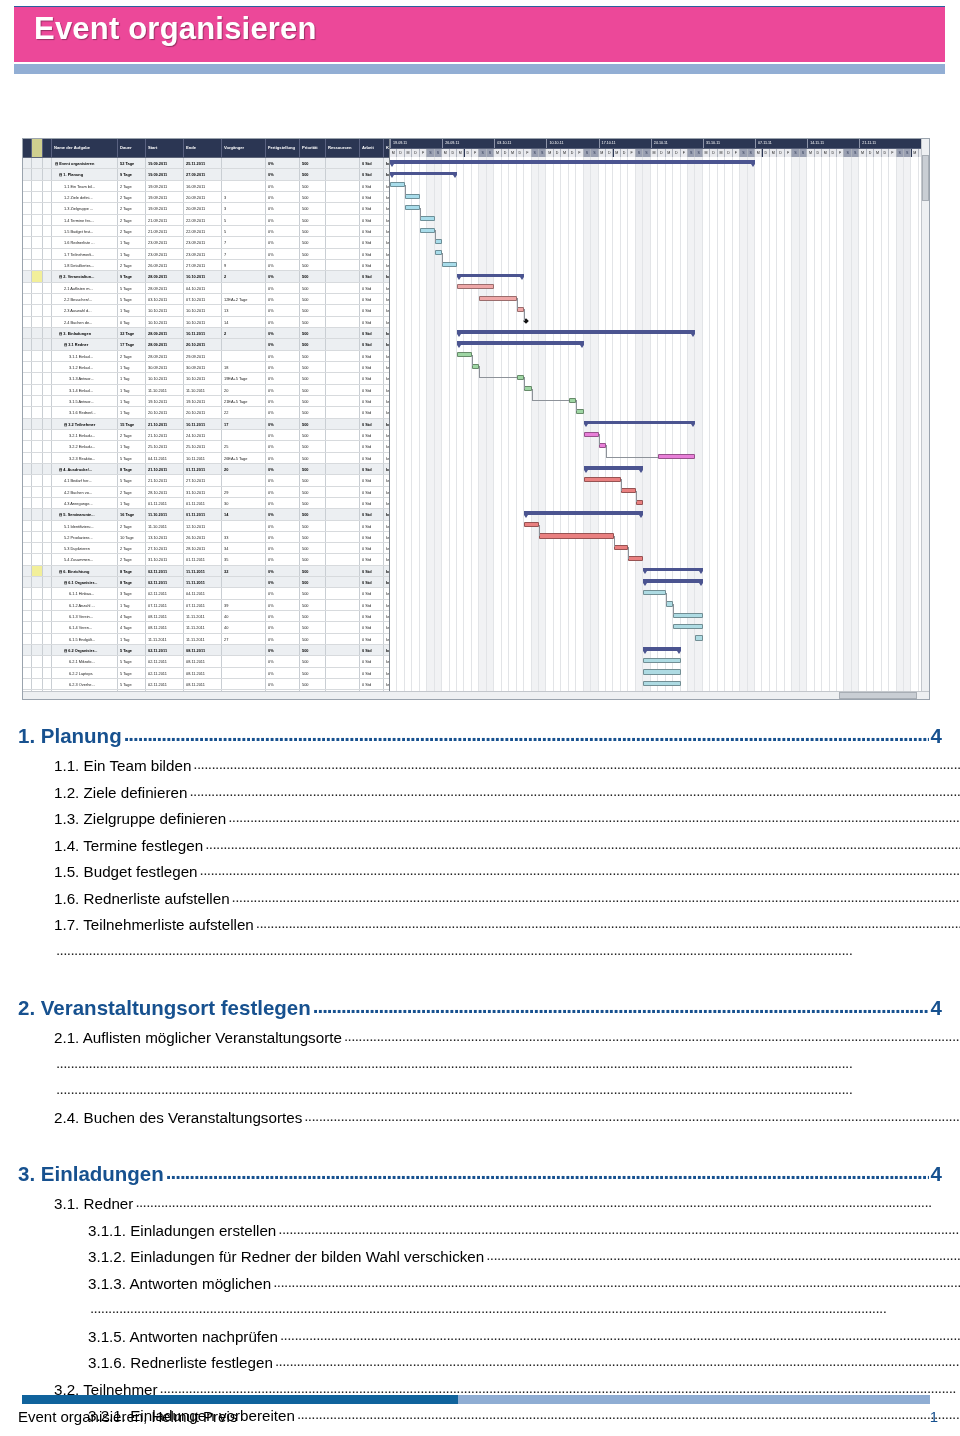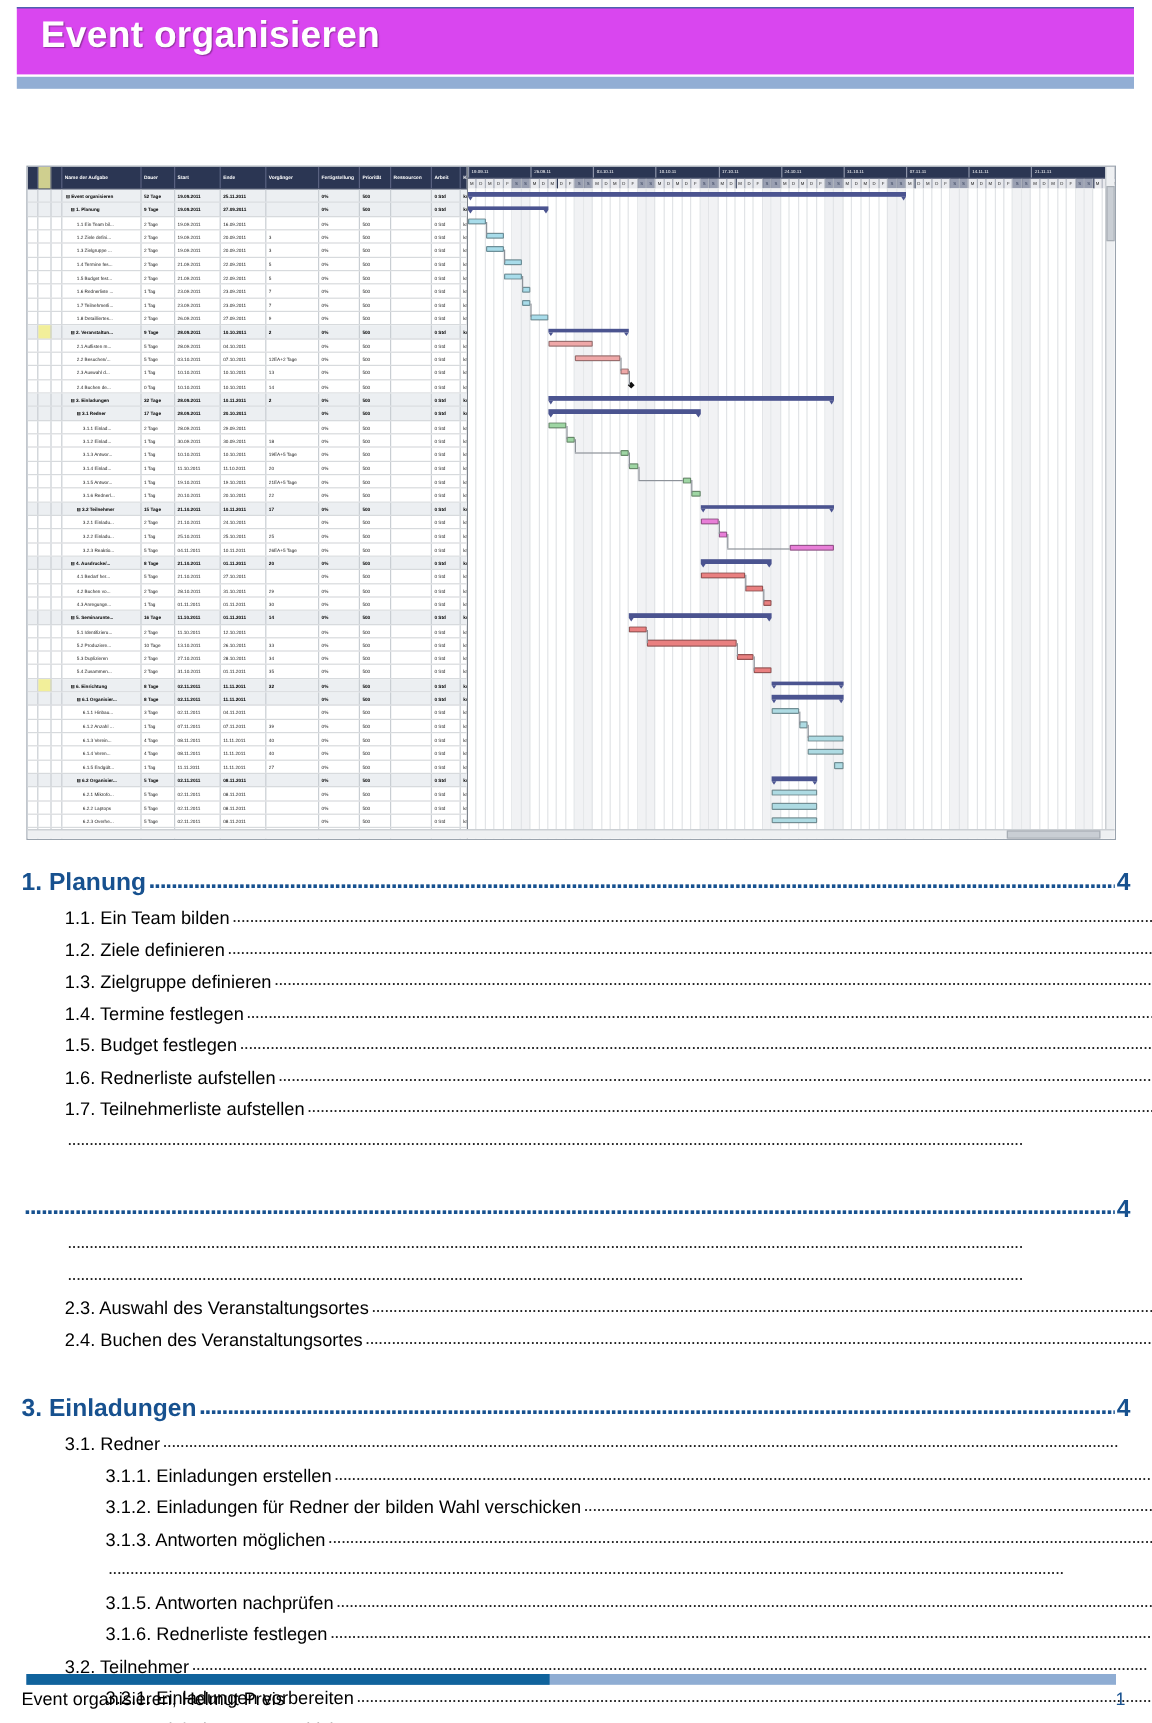--- a/index.html
+++ b/index.html
@@ -6,21 +6,21 @@
   body{
     width:960px;height:1436px;background:#ffffff;
     font-family:"Liberation Sans", sans-serif;
     overflow:hidden;position:relative;
   }
 
   
   .banner-wrap{position:absolute;left:0;top:0;width:960px;height:80px;}
   .banner-bar{
     position:absolute;left:14px;top:6px;width:931px;height:55px;
-    background:#d946ef;border-top:1px solid #2a5f9e;
+    background:#ec4899;border-top:1px solid #2a5f9e;
   }
   .banner-title{
     position:absolute;left:20px;top:4px;
     color:#ffffff;font-size:31px;font-weight:bold;letter-spacing:.2px;
     text-shadow:1px 1px 1px rgba(0,0,0,.35);
     white-space:nowrap;
   }
   .banner-underbar{
     position:absolute;left:14px;top:64px;width:931px;height:10px;
     background:#92aed4;
@@ -1272,31 +1272,32 @@
     </div>
     <div class="toc-row lvl2">
       <span class="t">1.7. Teilnehmerliste aufstellen</span>
       <span class="dots">............................................................................................................................................................................................................................</span>
     </div>
     <div class="toc-row lvl2">
       <span class="dots">............................................................................................................................................................................................................................</span>
     </div>
     <div class="gap"></div>
     <div class="toc-row lvl1">
+      <span class="t">2. Veranstaltungsort  festlegen</span>
       <span class="dots">............................................................................................................................................................................................................................</span>
       <span class="pg">4</span>
     </div>
     <div class="toc-row lvl2">
+      <span class="t">2.1. Auflisten möglicher Veranstaltungsorte</span>
       <span class="dots">............................................................................................................................................................................................................................</span>
     </div>
     <div class="toc-row lvl2">
       <span class="dots">............................................................................................................................................................................................................................</span>
     </div>
     <div class="toc-row lvl2">
-      <span class="t">2.3. Auswahl des Veranstaltungsortes</span>
       <span class="dots">............................................................................................................................................................................................................................</span>
     </div>
     <div class="toc-row lvl2">
       <span class="t">2.4. Buchen des Veranstaltungsortes</span>
       <span class="dots">............................................................................................................................................................................................................................</span>
     </div>
     <div class="gap"></div>
     <div class="toc-row lvl1">
       <span class="t">3. Einladungen</span>
       <span class="dots">............................................................................................................................................................................................................................</span>

